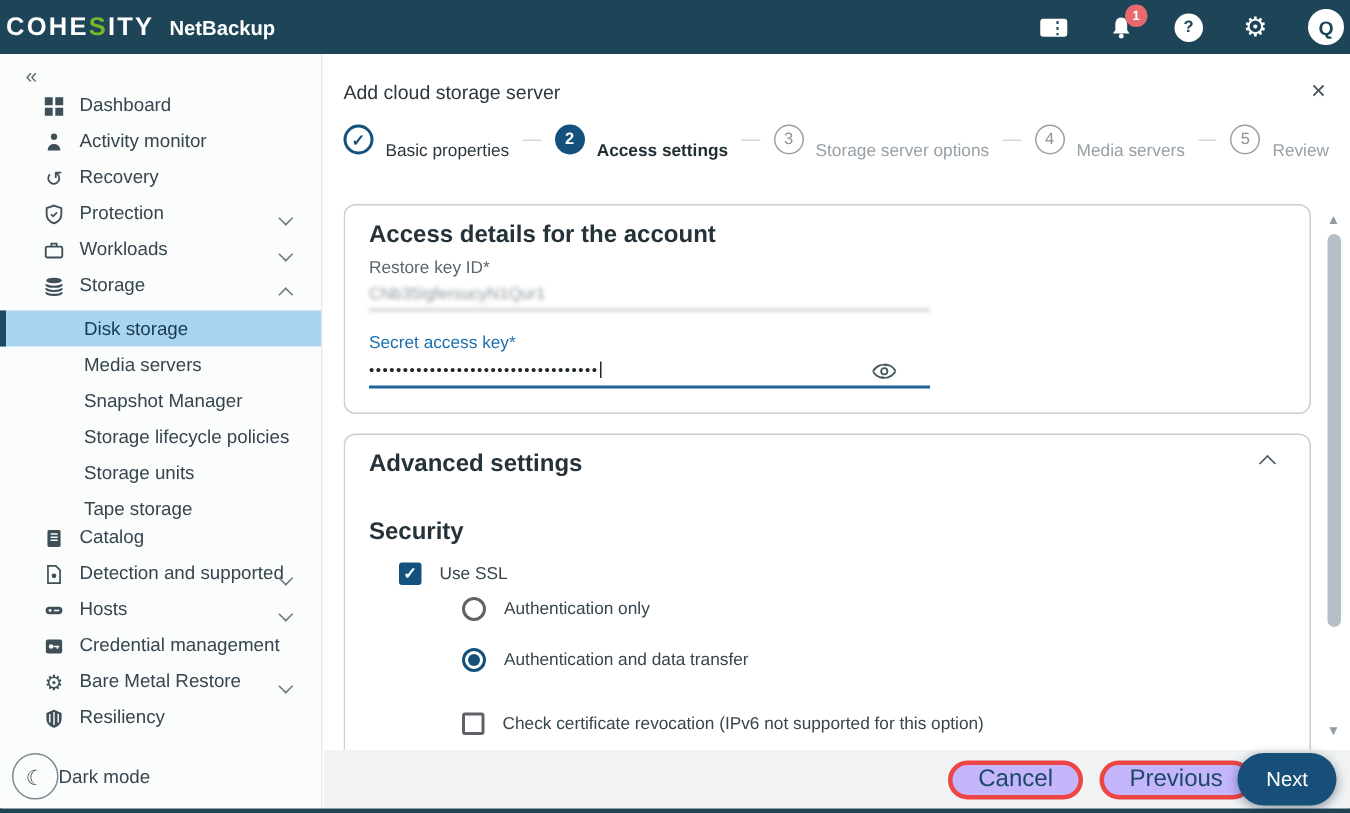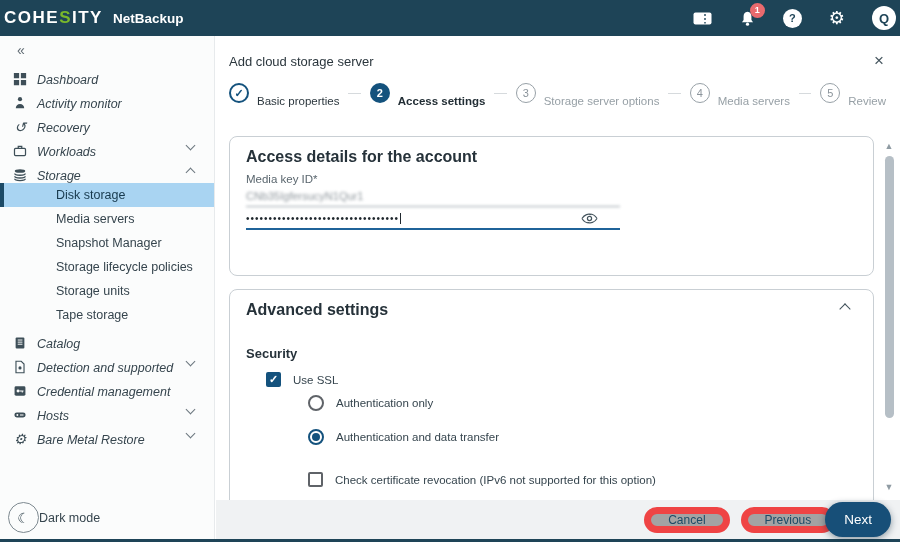--- a/index.html
+++ b/index.html
@@ -23,22 +23,22 @@
                   font-size:11px; font-weight:700; display:flex; align-items:center; justify-content:center; }
   .gear-glyph { color:#fff; font-size:18px; line-height:1; }
   .avatar { width:24px; height:24px; border-radius:50%; background:#fff; color:#1e4457;
             font-size:13px; font-weight:700; display:flex; align-items:center; justify-content:center; }
 
   
   .sidebar { position:absolute; top:36px; left:0; bottom:3px; width:215px; background:#fbfcfc;
              border-right:1px solid #e7eaec; }
   .collapse-row { height:27px; display:flex; align-items:center; padding-left:17px;
                   color:#5f6a72; font-size:14px; cursor:pointer; }
-  .nav-item { height:24px; display:flex; align-items:flex-end; padding-left:12px; position:relative;
-              color:#36454e; font-size:12.5px; cursor:pointer;font-style:italic; }
+  .nav-item { height:24px; display:flex; align-items:flex-start; padding-left:28px; position:relative;
+              color:#36454e; font-size:12.5px; cursor:pointer; }
   .nav-icon { width:16px; height:16px; margin-right:9px; display:flex; align-items:center;
               justify-content:center; color:#3e4f58; font-size:14px; line-height:1; flex:none; }
   .chev { width:7px; height:7px; border-right:1.5px solid #6b767e; border-bottom:1.5px solid #6b767e;
           position:absolute; right:20px; }
   .chev.down { transform:rotate(45deg); top:7px; }
   .chev.up   { transform:rotate(-135deg); top:10px; }
   .sub-item { height:24px; display:flex; align-items:center; padding-left:56px;
               color:#36454e; font-size:12.5px; cursor:pointer; }
   .sub-item.selected { background:#a9d4f2; border-left:4px solid #1c4a66; padding-left:52px;
                        color:#17394d; }
@@ -77,21 +77,21 @@
                       border-bottom:1px solid #949ea5; }
   .field-value-dots { font-size:10px; letter-spacing:1px; color:#20282e; padding:6px 0 4px 0;
                       border-bottom:2px solid #1f6399; white-space:nowrap; overflow:hidden; }
   .caret { display:inline-block; width:1px; height:11px; background:#20282e; vertical-align:-2px; margin-left:1px; }
   .eye-btn { position:absolute; right:22px; bottom:5px; cursor:pointer; }
 
   .card-advanced { margin-top:13px; height:240px; }
   .adv-header { display:flex; align-items:flex-end; position:relative; }
   .adv-chev { width:8px; height:8px; border-right:1.7px solid #3e4f58; border-bottom:1.7px solid #3e4f58;
               transform:rotate(-135deg); position:absolute; right:8px; top:4px; cursor:pointer; }
-  .security-heading { font-size:13px; font-weight:700; color:#26323a; margin-top:27px; }
+  .security-heading { font-size:16px; font-weight:700; color:#26323a; margin-top:27px; }
   .check-row { display:flex; align-items:center; font-size:11.5px; color:#36454e; cursor:pointer; }
   .checkbox { width:15px; height:15px; border:2px solid #5f6368; border-radius:2px; flex:none;
               margin-right:12px; background:#fff; }
   .checkbox.checked { border:none; background:#14527d; color:#fff; font-size:11px; font-weight:700;
                       display:flex; align-items:center; justify-content:center; }
   .radio { width:16px; height:16px; border:2px solid #5f6368; border-radius:50%; flex:none;
            margin-right:12px; display:flex; align-items:center; justify-content:center; background:#fff; }
   .radio.selected { border-color:#14527d; }
   .radio.selected::after { content:""; width:8px; height:8px; border-radius:50%; background:#14527d; }
   .indent-1 { padding-left:20px; margin-top:11px; }
@@ -103,22 +103,22 @@
   
   .scrollbar { position:absolute; top:104px; right:3px; bottom:46px; width:16px; }
   .scroll-arrow { color:#8f9ba3; font-size:9px; text-align:center; line-height:12px; cursor:pointer; }
   .scroll-arrow.down { position:absolute; bottom:0; left:0; right:0; }
   .scroll-thumb { position:absolute; top:16px; left:4px; width:9px; height:262px;
                   background:#b6bfc6; border-radius:5px; cursor:grab; }
 
   
   .footer { position:absolute; left:0; right:0; bottom:0; height:39px; background:#f0f2f3;
             display:flex; align-items:center; justify-content:flex-end; padding-right:9px; }
-  .btn { height:26px; padding:0 17px; border-radius:14px; border:7px solid #ef4444; background:#a3a3a3;
-         color:#1c4a66; font-size:12px; display:flex; align-items:center; cursor:pointer; }
+  .btn { height:26px; padding:0 17px; border-radius:14px; border:3px solid #ef4444; background:#c4b5fd;
+         color:#1c4a66; font-size:16px; display:flex; align-items:center; cursor:pointer; }
   .btn + .btn { margin-left:11px; }
   .btn-next { height:35px; padding:0 19px; border-radius:18px; background:#174f78; color:#fff;
               font-size:13.5px; border:none; margin-left:-10px; position:relative; z-index:2;
               box-shadow:0 2px 7px rgba(10,40,60,.45); display:flex; align-items:center; cursor:pointer; }
 
   .bottom-strip { position:absolute; left:0; right:0; bottom:0; height:3px; background:#1e4457; }
 
   svg { display:block; }
 </style>
 </head>
@@ -183,20 +183,30 @@
           </svg>
       </span>
       <span>Activity monitor</span>
     </div>
 
     <div class="nav-item">
       <span class="nav-icon">↺</span>
       <span>Recovery</span>
     </div>
 
+    <div class="nav-item">
+      <span class="nav-icon">
+        <svg width="14" height="14" viewBox="0 0 16 16">
+            <path d="M8 1.2l5.6 1.9v4.7c0 3.6-2.3 5.8-5.6 6.9C4.7 13.6 2.4 11.4 2.4 7.8V3.1z" fill="none" stroke="#3e4f58" stroke-width="1.4"></path>
+            <path d="M5.7 7.8l1.6 1.6 3-3" fill="none" stroke="#3e4f58" stroke-width="1.3"></path>
+          </svg>
+      </span>
+      <span>Protection</span>
+      <span class="chev down"></span>
+    </div>
 
     <div class="nav-item">
       <span class="nav-icon">
         <svg width="14" height="14" viewBox="0 0 16 16">
             <rect x="1.7" y="5" width="12.6" height="8.3" rx="1.2" fill="none" stroke="#3e4f58" stroke-width="1.4"></rect>
             <path d="M6 5V2.8h4V5" fill="none" stroke="#3e4f58" stroke-width="1.4"></path>
           </svg>
       </span>
       <span>Workloads</span>
       <span class="chev down"></span>
@@ -253,47 +263,58 @@
             <circle cx="8" cy="9" r="1.8" fill="#3e4f58"></circle>
           </svg>
       </span>
       <span>Detection and supported</span>
       <span class="chev down"></span>
     </div>
 
     <div class="nav-item">
       <span class="nav-icon">
         <svg width="14" height="14" viewBox="0 0 16 16">
+            <rect x="1.6" y="5.2" width="12.8" height="5.6" rx="2.8" fill="#3e4f58"></rect>
+            <circle cx="5" cy="8" r="1.1" fill="#fbfcfc"></circle>
+            <line x1="8" y1="8" x2="12" y2="8" stroke="#fbfcfc" stroke-width="1.2"></line>
+          </svg>
+      </span>
+      <span>Hosts</span>
+      <span class="chev down"></span>
+    </div>
+
+    <div class="nav-item">
+      <span class="nav-icon">
+        <svg width="14" height="14" viewBox="0 0 16 16">
             <rect x="1.8" y="2.6" width="12.4" height="10.8" rx="1.6" fill="#3e4f58"></rect>
             <circle cx="5.8" cy="8" r="1.7" fill="#fbfcfc"></circle>
             <line x1="7.6" y1="8" x2="12" y2="8" stroke="#fbfcfc" stroke-width="1.2"></line>
             <line x1="10.6" y1="8" x2="10.6" y2="9.8" stroke="#fbfcfc" stroke-width="1.2"></line>
           </svg>
       </span>
       <span>Credential management</span>
     </div>
 
     <div class="nav-item">
-      <span class="nav-icon">
-        <svg width="14" height="14" viewBox="0 0 16 16">
-            <rect x="1.6" y="5.2" width="12.8" height="5.6" rx="2.8" fill="#3e4f58"></rect>
-            <circle cx="5" cy="8" r="1.1" fill="#fbfcfc"></circle>
-            <line x1="8" y1="8" x2="12" y2="8" stroke="#fbfcfc" stroke-width="1.2"></line>
-          </svg>
-      </span>
-      <span>Hosts</span>
-      <span class="chev down"></span>
-    </div>
-
-    <div class="nav-item">
       <span class="nav-icon">⚙</span>
       <span>Bare Metal Restore</span>
       <span class="chev down"></span>
     </div>
 
+    <div class="nav-item">
+      <span class="nav-icon">
+        <svg width="14" height="14" viewBox="0 0 16 16">
+            <path d="M8 1.4l5.8 2.4v4.3c0 3.7-2.5 5.9-5.8 6.9-3.3-1-5.8-3.2-5.8-6.9V3.8z" fill="#3e4f58"></path>
+            <line x1="8" y1="3" x2="8" y2="13" stroke="#fbfcfc" stroke-width="1.1"></line>
+            <line x1="4.8" y1="4.6" x2="4.8" y2="11" stroke="#fbfcfc" stroke-width="1.1"></line>
+            <line x1="11.2" y1="4.6" x2="11.2" y2="11" stroke="#fbfcfc" stroke-width="1.1"></line>
+          </svg>
+      </span>
+      <span>Resiliency</span>
+    </div>
 
     <div class="darkmode-row">
       <span class="moon-btn">☾</span>
       <span class="darkmode-label">Dark mode</span>
     </div>
   </aside>
 
   <main class="main">
 
     <div class="main-header">
@@ -325,24 +346,25 @@
       <div class="step todo">
         <span class="step-circle">5</span>
         <span class="step-label">Review</span>
       </div>
     </div>
 
     <div class="content">
 
       <section class="card card-access">
         <div class="section-heading">Access details for the account</div>
-        <div class="field-label">Media key ID*</div>
+        <div class="field-label">Restore key ID*</div>
         <div class="field">
           <div class="field-value-blur">CNb35IgfersucyN1Qur1</div>
         </div>
+        <div class="field-label active-blue">Secret access key*</div>
         <div class="field">
           <div class="field-value-dots"><span>••••••••••••••••••••••••••••••••••</span><span class="caret"></span></div>
           <span class="eye-btn">
             <svg width="17" height="13" viewBox="0 0 18 13">
                 <path d="M1 6.5C3.6 2.3 8 1 11 2.6M17 6.5C14.4 10.7 10 12 7 10.4M1 6.5C2.8 9.6 5.8 11.3 9 11.3M17 6.5C15.2 3.4 12.2 1.7 9 1.7" fill="none" stroke="#46565f" stroke-width="1.2"></path>
                 <circle cx="9" cy="6.5" r="2.2" fill="none" stroke="#46565f" stroke-width="1.3"></circle>
               </svg>
           </span>
         </div>
       </section>

